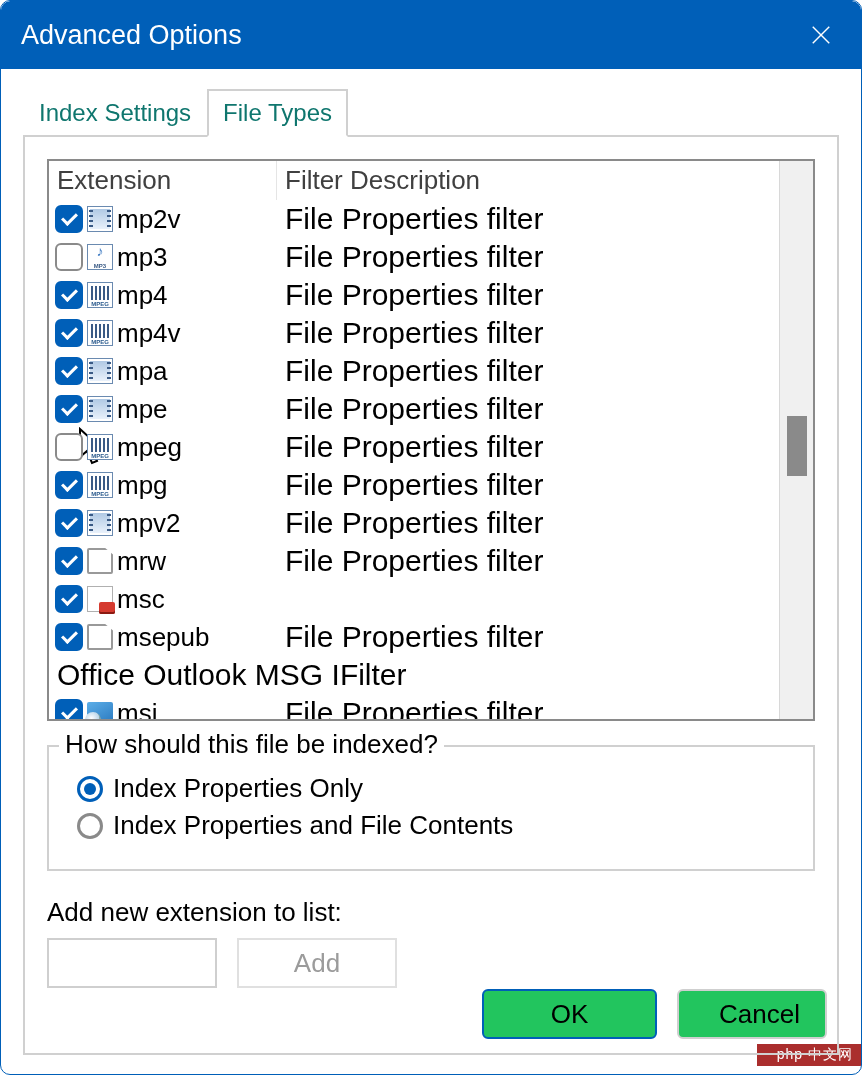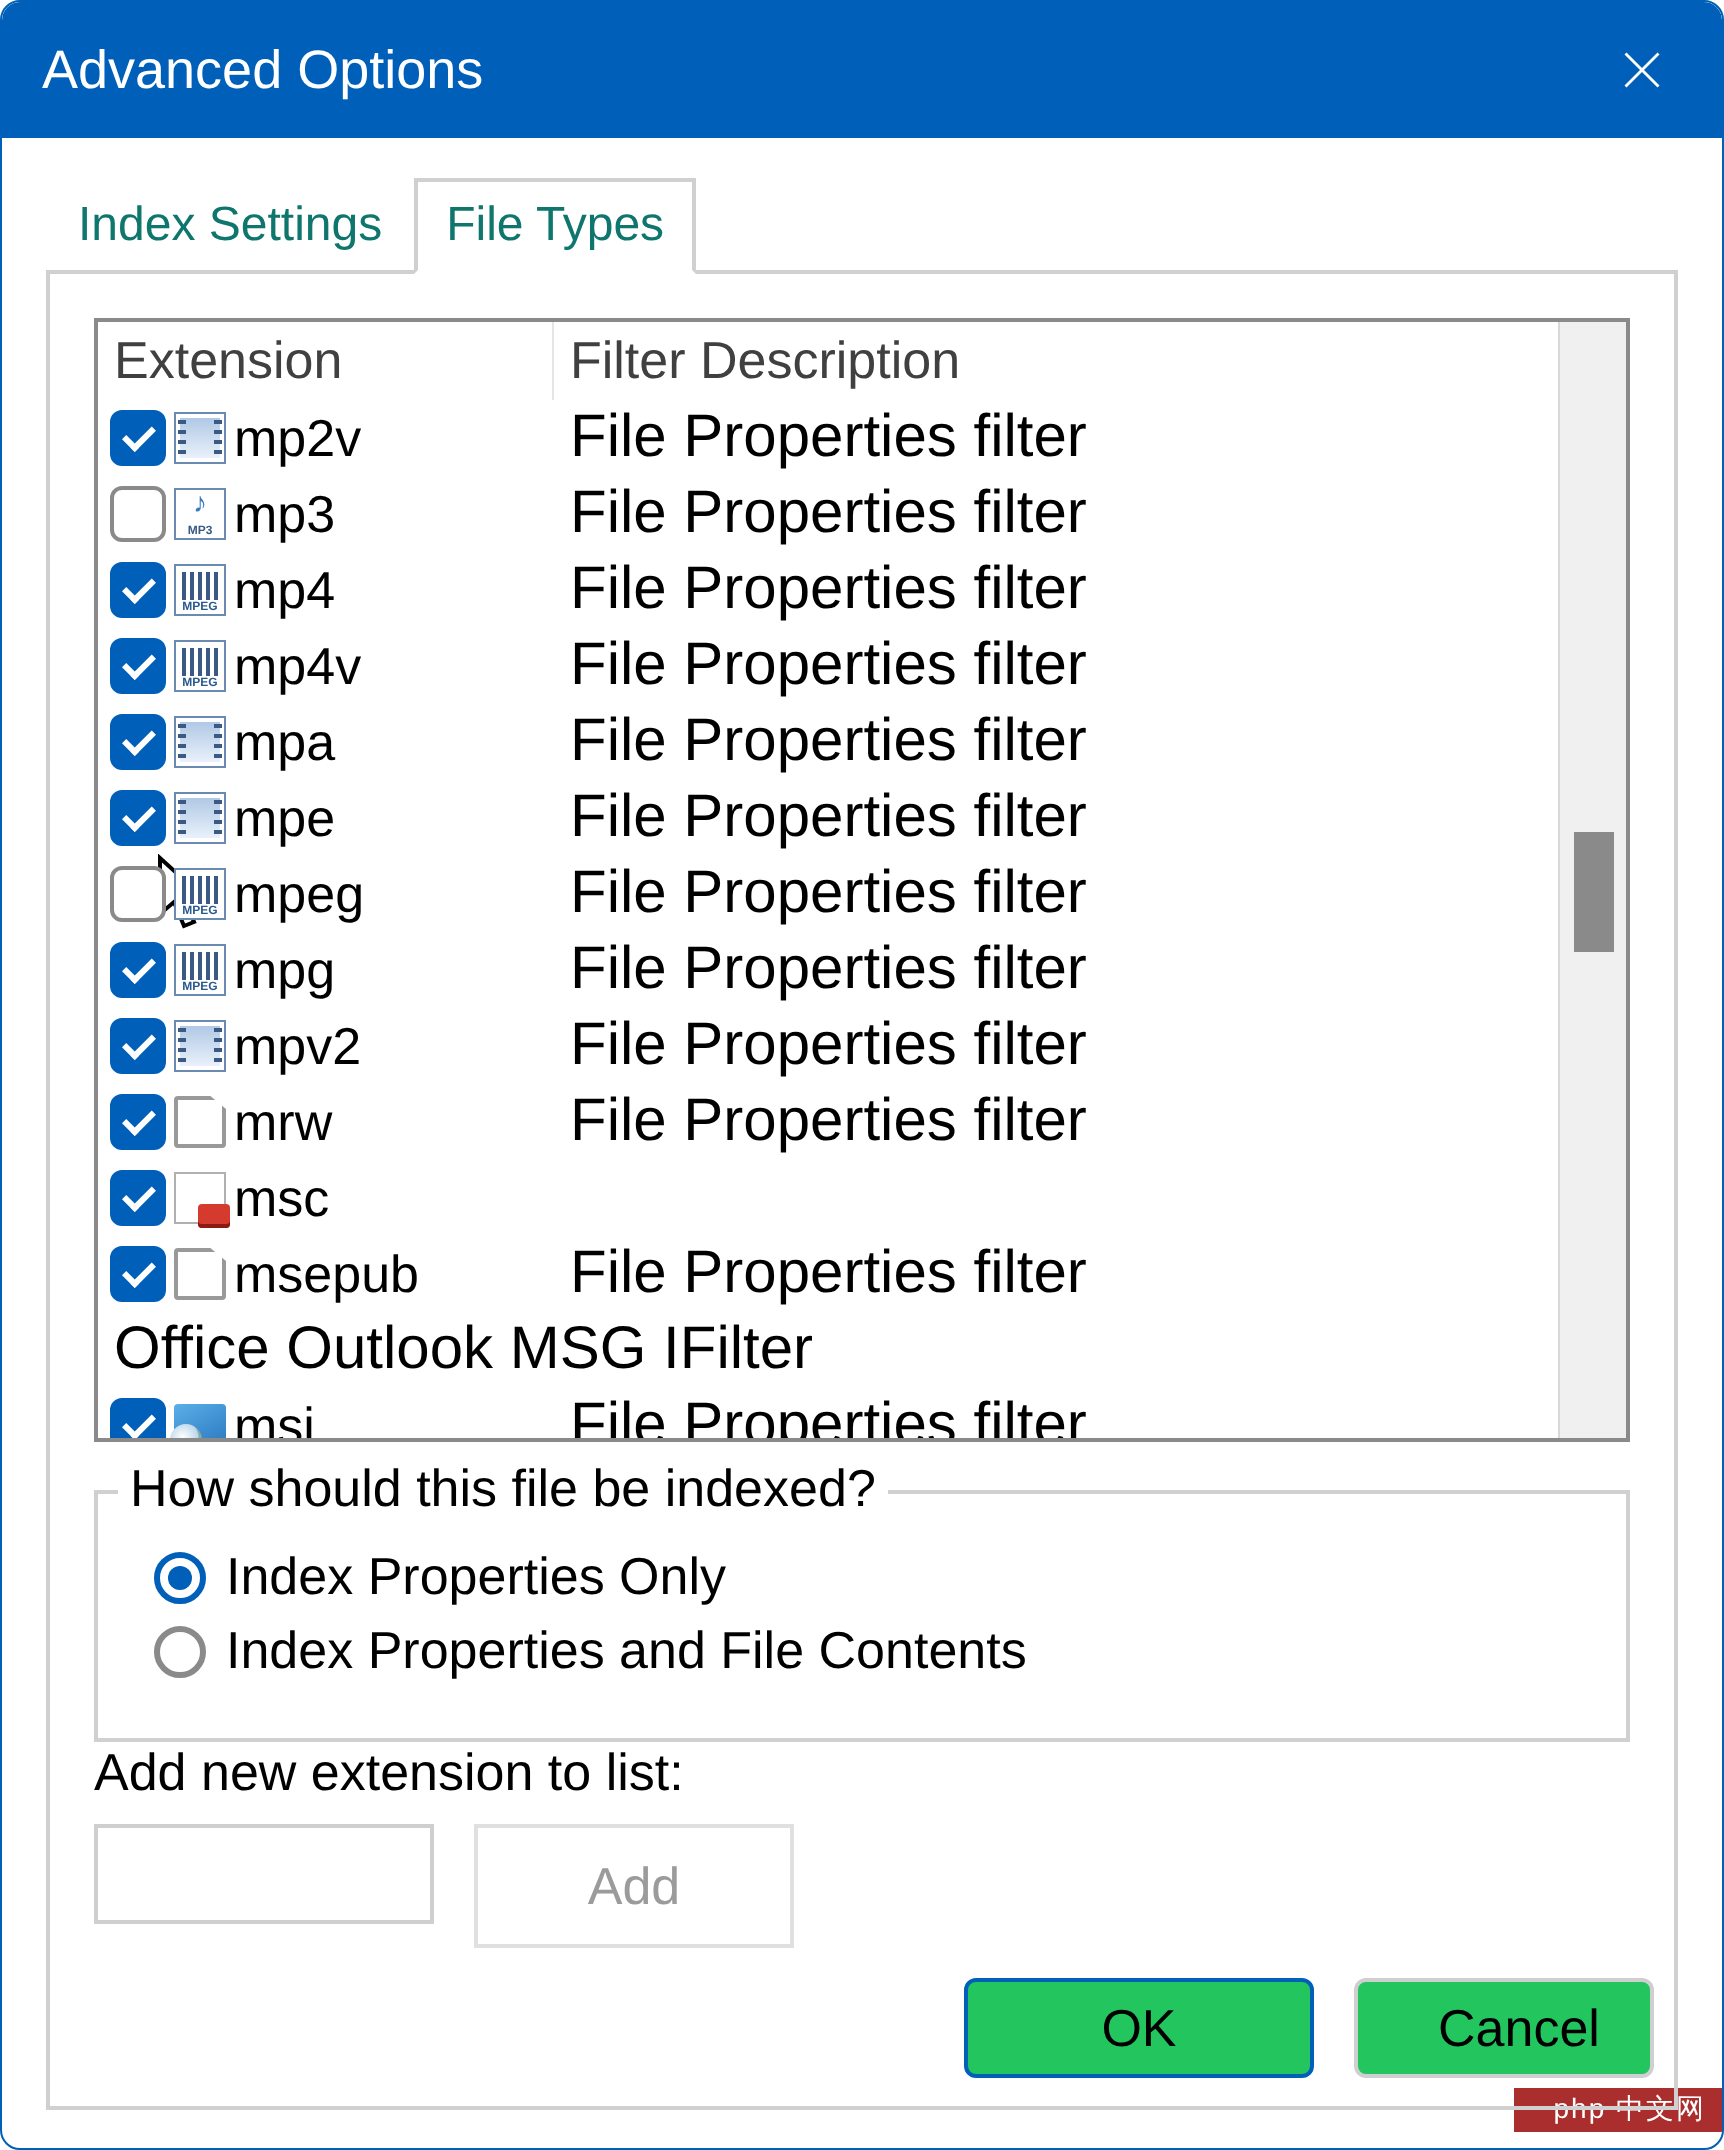--- a/index.html
+++ b/index.html
@@ -139,30 +139,30 @@
   }
   .radio-row { display: flex; align-items: center; gap: 10px; font-size: 26px; margin: 6px 0 6px 8px; cursor: pointer;}
   .radio {
     width: 26px; height: 26px; border: 3px solid #8a8a8a; border-radius: 50%;
     display: flex; align-items: center; justify-content: center; flex-shrink: 0;
   }
   .radio.selected { border-color: #005fb8; }
   .radio.selected::after { content:""; width: 12px; height: 12px; background:#005fb8; border-radius: 50%;}
 
   
-  .addlabel { font-size: 26px; }
+  .addlabel { font-size: 26px; margin-top: 26px; }
   .addrow { display: flex; gap: 20px; margin-top: 10px; }
   .textinput {
     width: 170px; height: 50px;
     border: 2px solid #cfcfcf;
     font-size: 22px;
     padding: 4px 8px;
   }
   .addbtn {
-    width: 160px; height: 62px;
+    width: 160px; height: 50px;
     border: 2px solid #e0e0e0;
     background: #fff;
     color: #9b9b9b;
     font-size: 26px;
   }
 
   
   .footer {
     position: absolute;
     bottom: 14px; right: 0;

